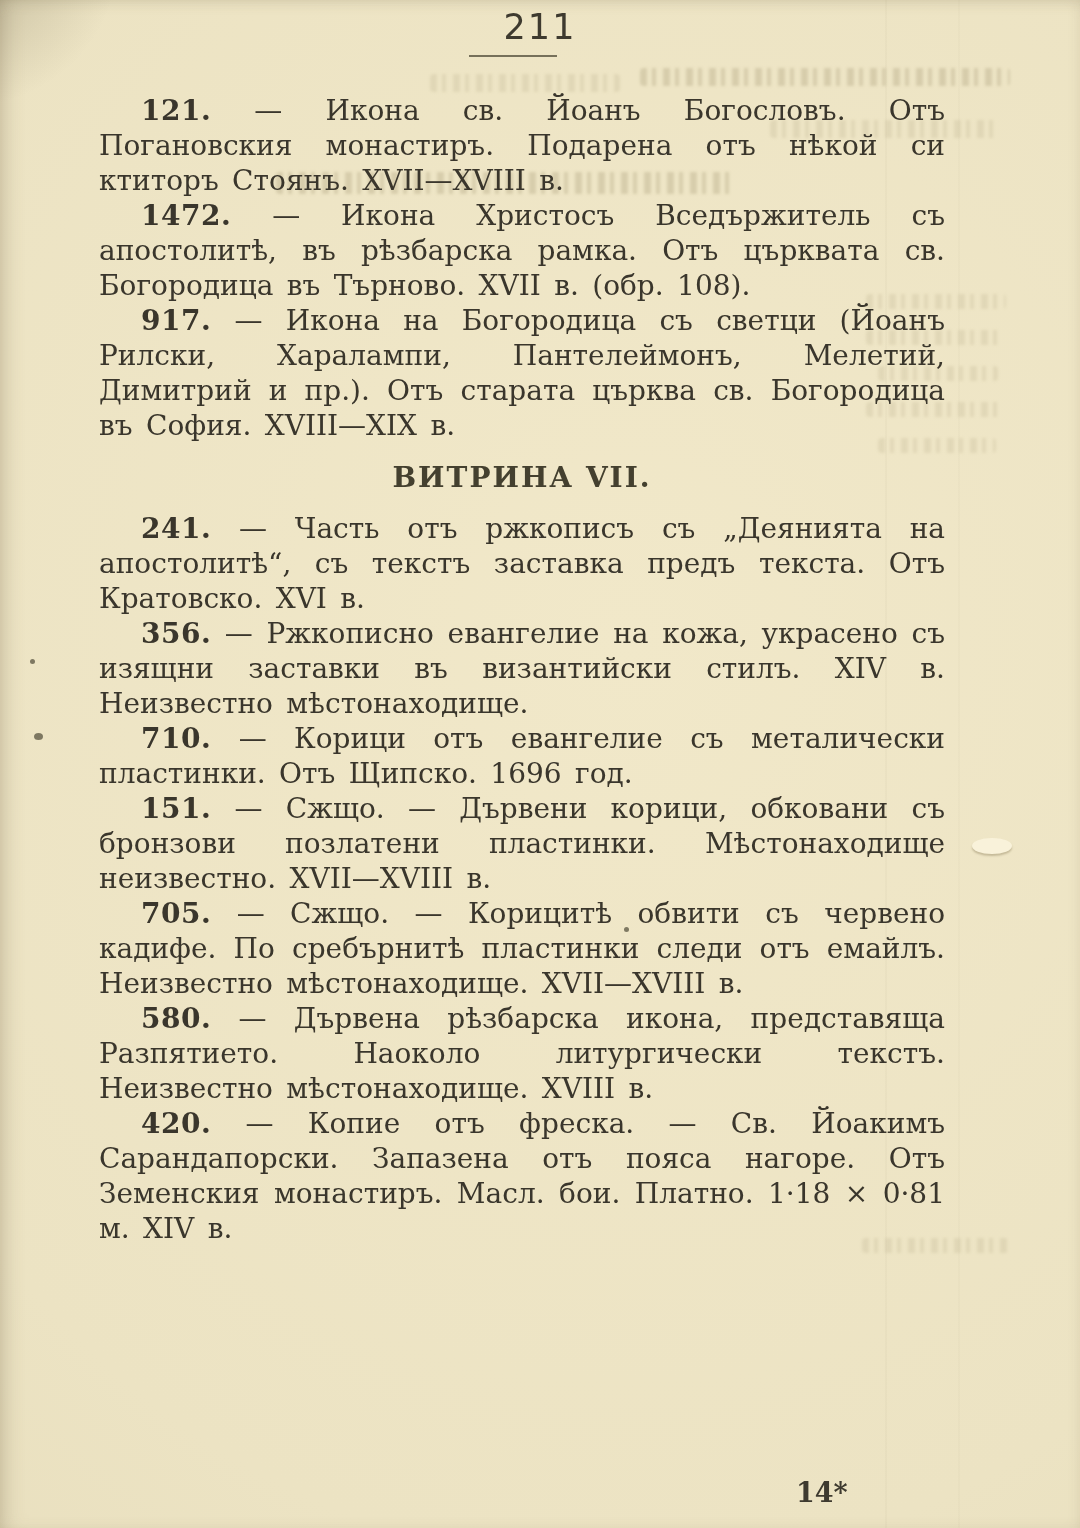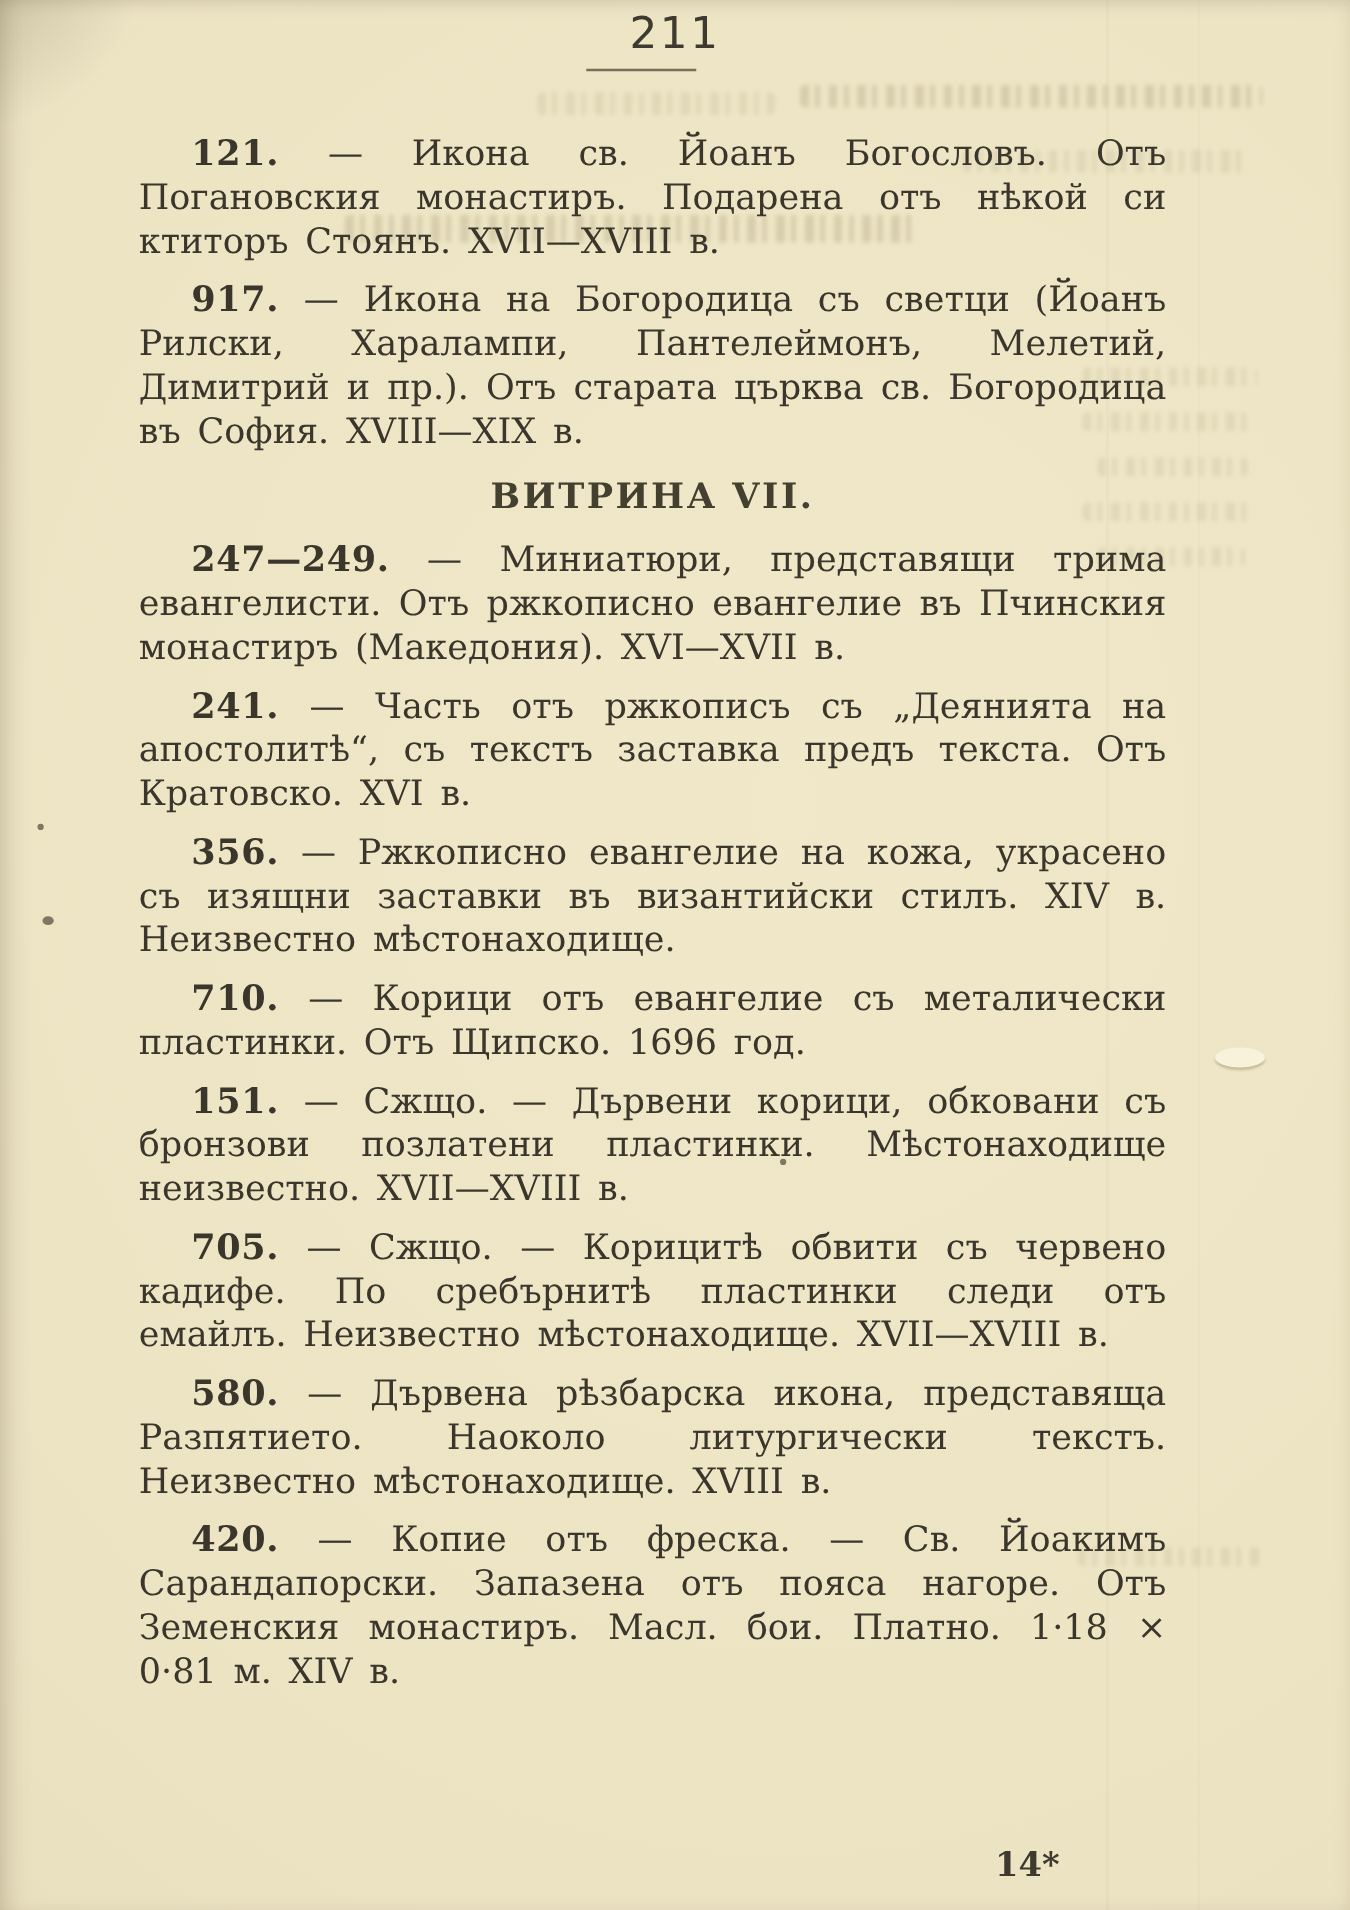--- a/index.html
+++ b/index.html
@@ -32,21 +32,21 @@
   }
   .page-number-rule {
     position: absolute; top: 55px; left: 469px;
     width: 88px; height: 2px;
     background: #57523f; opacity: 0.8;
   }
   .content {
     position: absolute; left: 99px; top: 93px; width: 846px;
   }
   p.entry {
-    margin: 12px;
+    margin: 0;
     font-size: 28px;
     line-height: 35px;
     text-align: justify;
     text-indent: 42px;
     word-spacing: 0.16em;
   }
   p.entry .num { font-weight: bold; letter-spacing: 0.5px; }
   h2.vitrina {
     margin: 18px 0 17px 0;
     text-align: center;
@@ -116,25 +116,25 @@
   <div class="speck" style="left:34px; top:733px; width:9px; height:7px;"></div>
   <div class="speck" style="left:30px; top:659px; width:5px; height:5px;"></div>
   <div class="speck" style="left:624px; top:927px; width:5px; height:5px;"></div>
 
   <div class="page-number">211</div>
   <div class="page-number-rule"></div>
 
   <div class="content">
 
     <p class="entry"><span class="num">121.</span> <span>— Икона св. Йоанъ Богословъ. Отъ Погановския монастиръ. Подарена отъ нѣкой си ктиторъ Стоянъ. XVII—XVIII в.</span></p>
+    <p class="entry"><span class="num">1472.</span> <span>— Икона Христосъ Вседържитель съ апостолитѣ, въ рѣзбарска рамка. Отъ църквата св. Богородица въ Търново. XVII в. (обр. 108).</span></p>
     <p class="entry"><span class="num">917.</span> <span>— Икона на Богородица съ светци (Йоанъ Рилски, Харалампи, Пантелеймонъ, Мелетий, Димитрий и пр.). Отъ старата църква св. Богородица въ София. XVIII—XIX в.</span></p>
 
     <h2 class="vitrina">ВИТРИНА VII.</h2>
 
-    <p class="entry"><span class="num">247—249.</span> <span>— Миниатюри, представящи трима евангелисти. Отъ ржкописно евангелие въ Пчинския монастиръ (Македония). XVI—XVII в.</span></p>
     <p class="entry"><span class="num">241.</span> <span>— Часть отъ ржкописъ съ „Деянията на апостолитѣ“, съ текстъ заставка предъ текста. Отъ Кратовско. XVI в.</span></p>
     <p class="entry"><span class="num">356.</span> <span>— Ржкописно евангелие на кожа, украсено съ изящни заставки въ византийски стилъ. XIV в. Неизвестно мѣстонаходище.</span></p>
     <p class="entry"><span class="num">710.</span> <span>— Корици отъ евангелие съ металически пластинки. Отъ Щипско. 1696 год.</span></p>
     <p class="entry"><span class="num">151.</span> <span>— Сжщо. — Дървени корици, обковани съ бронзови позлатени пластинки. Мѣстонаходище неизвестно. XVII—XVIII в.</span></p>
     <p class="entry"><span class="num">705.</span> <span>— Сжщо. — Корицитѣ обвити съ червено кадифе. По сребърнитѣ пластинки следи отъ емайлъ. Неизвестно мѣстонаходище. XVII—XVIII в.</span></p>
     <p class="entry"><span class="num">580.</span> <span>— Дървена рѣзбарска икона, представяща Разпятието. Наоколо литургически текстъ. Неизвестно мѣстонаходище. XVIII в.</span></p>
     <p class="entry"><span class="num">420.</span> <span>— Копие отъ фреска. — Св. Йоакимъ Сарандапорски. Запазена отъ пояса нагоре. Отъ Земенския монастиръ. Масл. бои. Платно. 1·18 × 0·81 м. XIV в.</span></p>
 
   </div>
 

